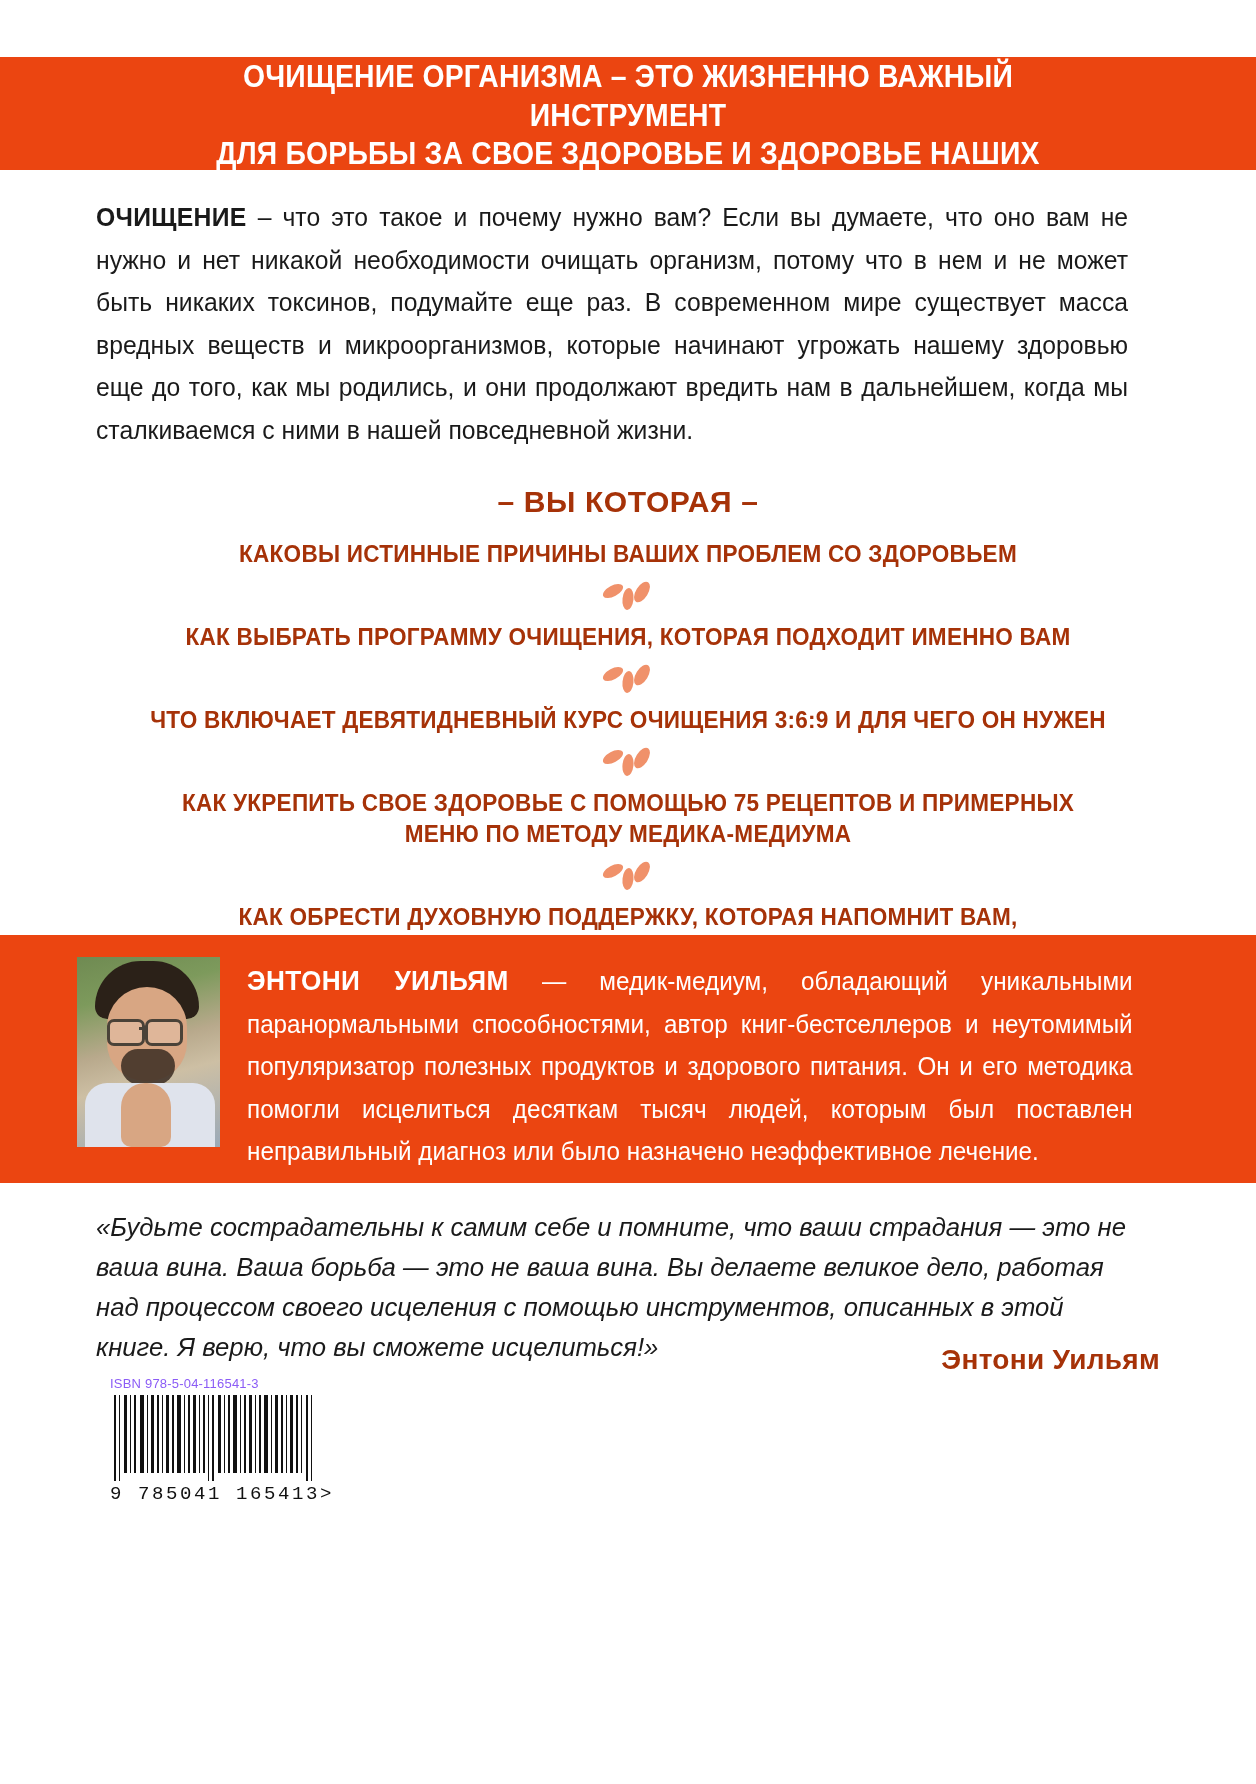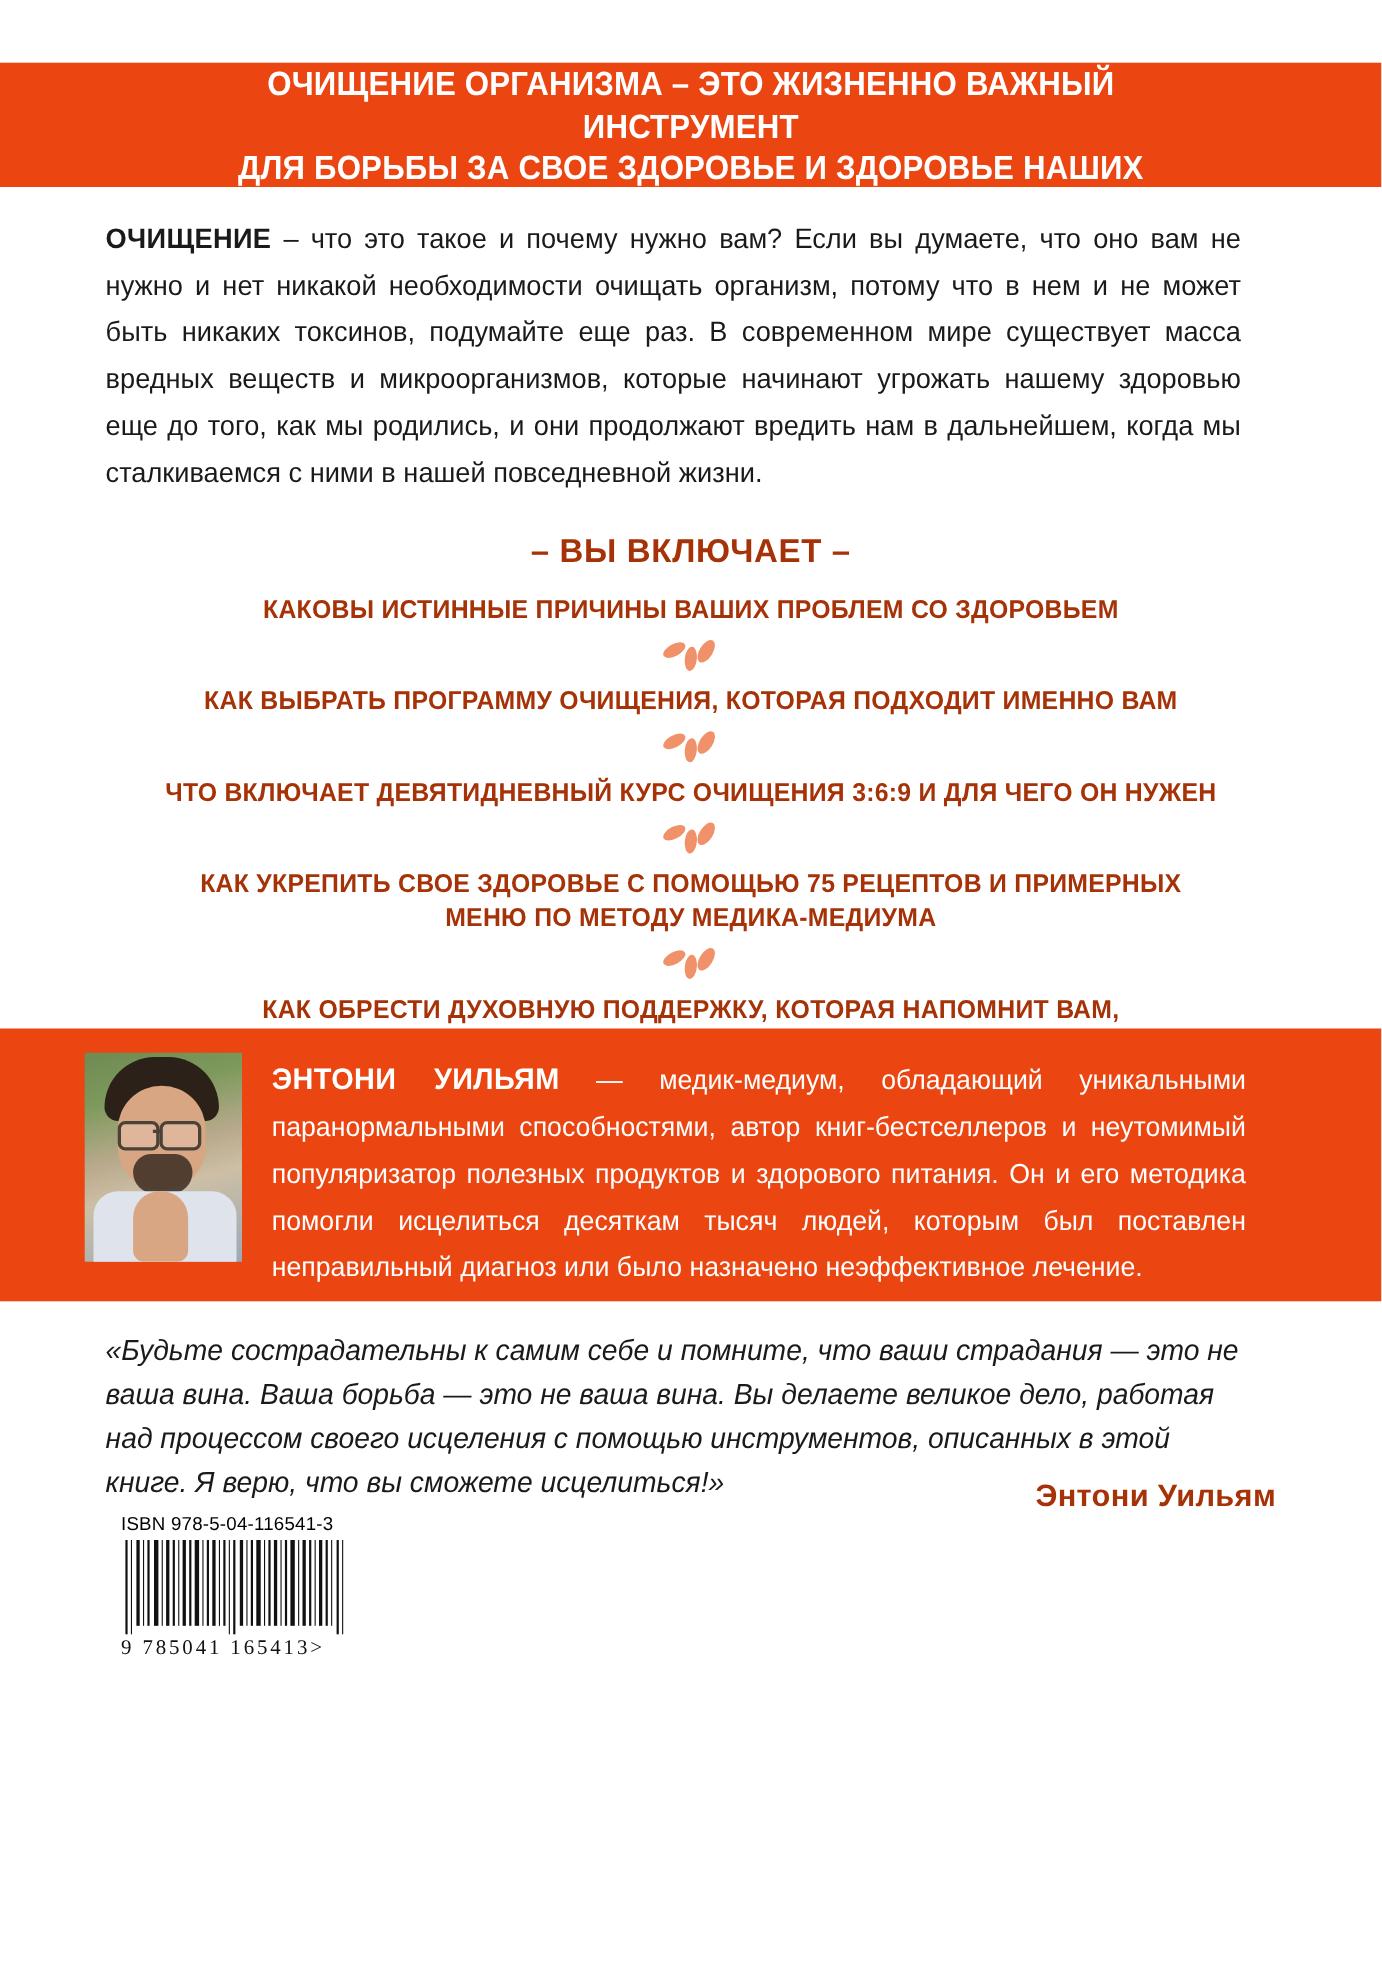--- a/index.html
+++ b/index.html
@@ -197,32 +197,32 @@
 
   
   .isbn-block {
     position: absolute;
     left: 110px;
     top: 1376px;
     width: 230px;
   }
   .isbn-text {
     font-family: "Liberation Sans Narrow", "Liberation Sans", sans-serif;
-    font-size: 17px;
-    color: #000000;
+    font-size: 13px;
+    color: #8b5cf6;
     letter-spacing: 0.2px;
     margin-bottom: 4px;
   }
   .barcode {
     width: 222px;
     height: 86px;
     display: block;
   }
   .barcode-digits {
-    font-family: Liberation Serif, serif;
+    font-family: Liberation Mono, monospace;
     font-size: 19px;
     color: #111;
     letter-spacing: 2.6px;
     margin-top: 2px;
     white-space: nowrap;
   }
 </style>
 </head>
 <body>
 
@@ -232,21 +232,21 @@
     <div class="top-banner-text">
       <span>ОЧИЩЕНИЕ ОРГАНИЗМА – ЭТО ЖИЗНЕННО ВАЖНЫЙ ИНСТРУМЕНТ</span>
       <span class="l2">ДЛЯ БОРЬБЫ ЗА СВОЕ ЗДОРОВЬЕ И ЗДОРОВЬЕ НАШИХ БЛИЗКИХ</span>
     </div>
   </div>
 
   <div class="intro">
     <b>ОЧИЩЕНИЕ</b><span> – что это такое и почему нужно вам? Если вы думаете, что оно вам не нужно и нет никакой необходимости очищать организм, потому что в нем и не может быть никаких токсинов, подумайте еще раз. В современном мире существует масса вредных веществ и микроорганизмов, которые начинают угрожать нашему здоровью еще до того, как мы родились, и они продолжают вредить нам в дальнейшем, когда мы сталкиваемся с ними в нашей повседневной жизни.</span>
   </div>
 
-  <div class="learn-head">– ВЫ ВКЛЮЧАЕТ –</div>
+  <div class="learn-head">– ВЫ КОТОРАЯ –</div>
 
   <div class="learn-list">
 
     <div class="learn-item">
       <div>КАКОВЫ ИСТИННЫЕ ПРИЧИНЫ ВАШИХ ПРОБЛЕМ СО ЗДОРОВЬЕМ</div>
     </div>
 
     <div class="ornament">
       <svg width="62" height="30" viewBox="0 0 62 30" xmlns="http://www.w3.org/2000/svg">
         <ellipse cx="16" cy="10" rx="11" ry="5.5" fill="#F0916A" transform="rotate(-28 16 10)"></ellipse>

